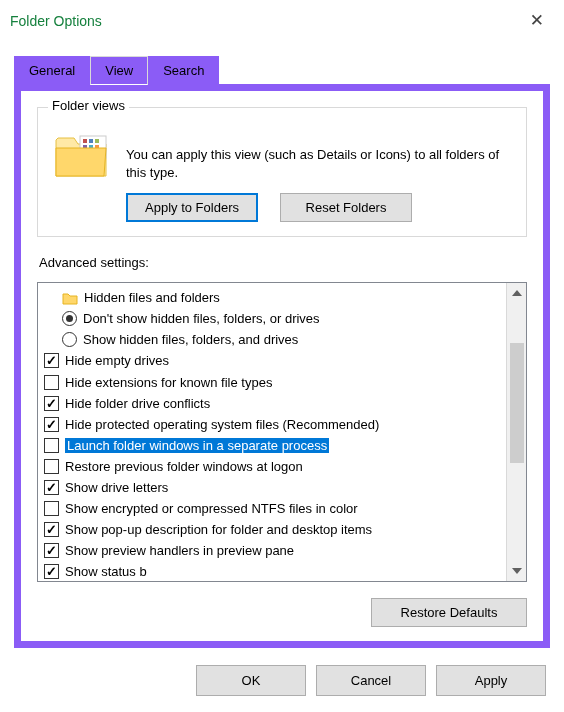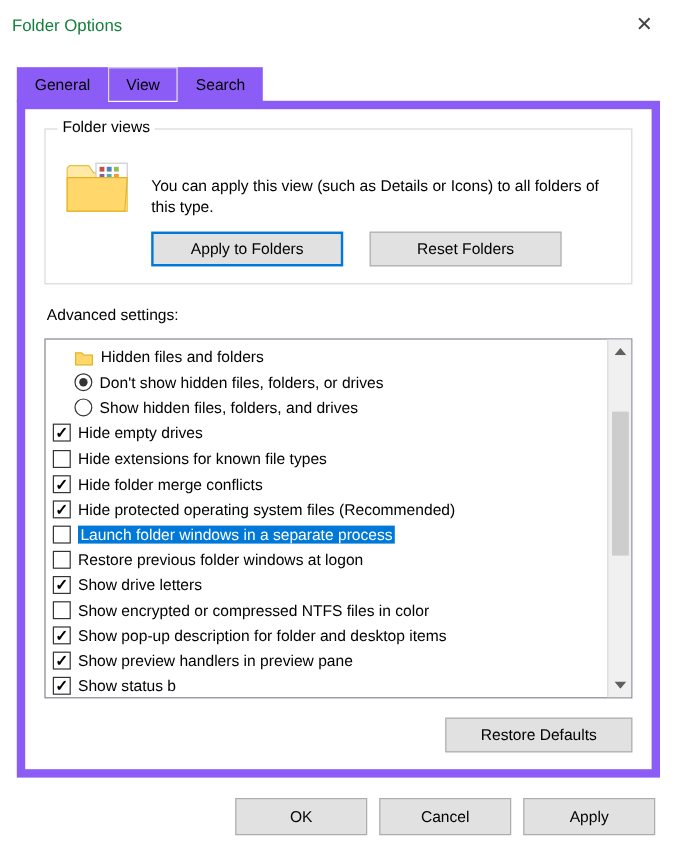--- a/index.html
+++ b/index.html
@@ -17,21 +17,21 @@
 .tab-panel { border: 7px solid #8b5cf6; margin: 0 14px 14px 14px; padding: 16px 16px 14px 16px; position: relative; }
 
 
 .groupbox { border: 1px solid #d9d9d9; padding: 18px 12px 14px 12px; position: relative; margin-bottom: 18px; }
 .groupbox .legend { position: absolute; top: -10px; left: 10px; background: #fff; padding: 0 4px; color: #000; }
 .groupbox-row { display: flex; gap: 14px; align-items: flex-start; }
 .folder-icon-lg { width: 56px; height: 50px; flex-shrink: 0; margin: 4px 2px 0 4px; }
 .gbox-text { line-height: 1.35; margin-bottom: 12px; margin-top: 20px; }
 .gbox-buttons { display: flex; gap: 22px; }
 .btn { background: #e1e1e1; border: 1px solid #adadad; padding: 6px 0; text-align: center; cursor: pointer; font-size: 13px; }
-.btn-wide { width: 160px; }
+.btn-wide { width: 132px; }
 .btn-highlight { border: 2px solid #0078d7; padding: 5px 0; }
 
 
 .section-label { margin: 6px 0 6px 2px; }
 
 
 .list-wrap { display: flex; border: 1px solid #828790; height: 300px; margin-top: 12px; }
 .list { flex: 1; overflow: hidden; padding: 4px 2px 2px 6px; }
 .scrollbar { width: 20px; background: #f0f0f0; border-left: 1px solid #d9d9d9; display: flex; flex-direction: column; align-items: center; }
 .sbtn { width: 100%; height: 20px; display: flex; align-items: center; justify-content: center; color: #606060; cursor: pointer; }
@@ -122,21 +122,21 @@
           <span class="label">Hide empty drives</span>
         </div>
         <div class="row">
           <span class="checkbox"></span>
           <span class="label">Hide extensions for known file types</span>
         </div>
         <div class="row">
           <span class="checkbox">
             <span class="check">✓</span>
           </span>
-          <span class="label">Hide folder merge conflicts</span>
+          <span class="label">Hide folder drive conflicts</span>
         </div>
         <div class="row">
           <span class="checkbox">
             <span class="check">✓</span>
           </span>
           <span class="label">Hide protected operating system files (Recommended)</span>
         </div>
         <div class="row selected">
           <span class="checkbox"></span>
           <span class="label">Launch folder windows in a separate process</span>

